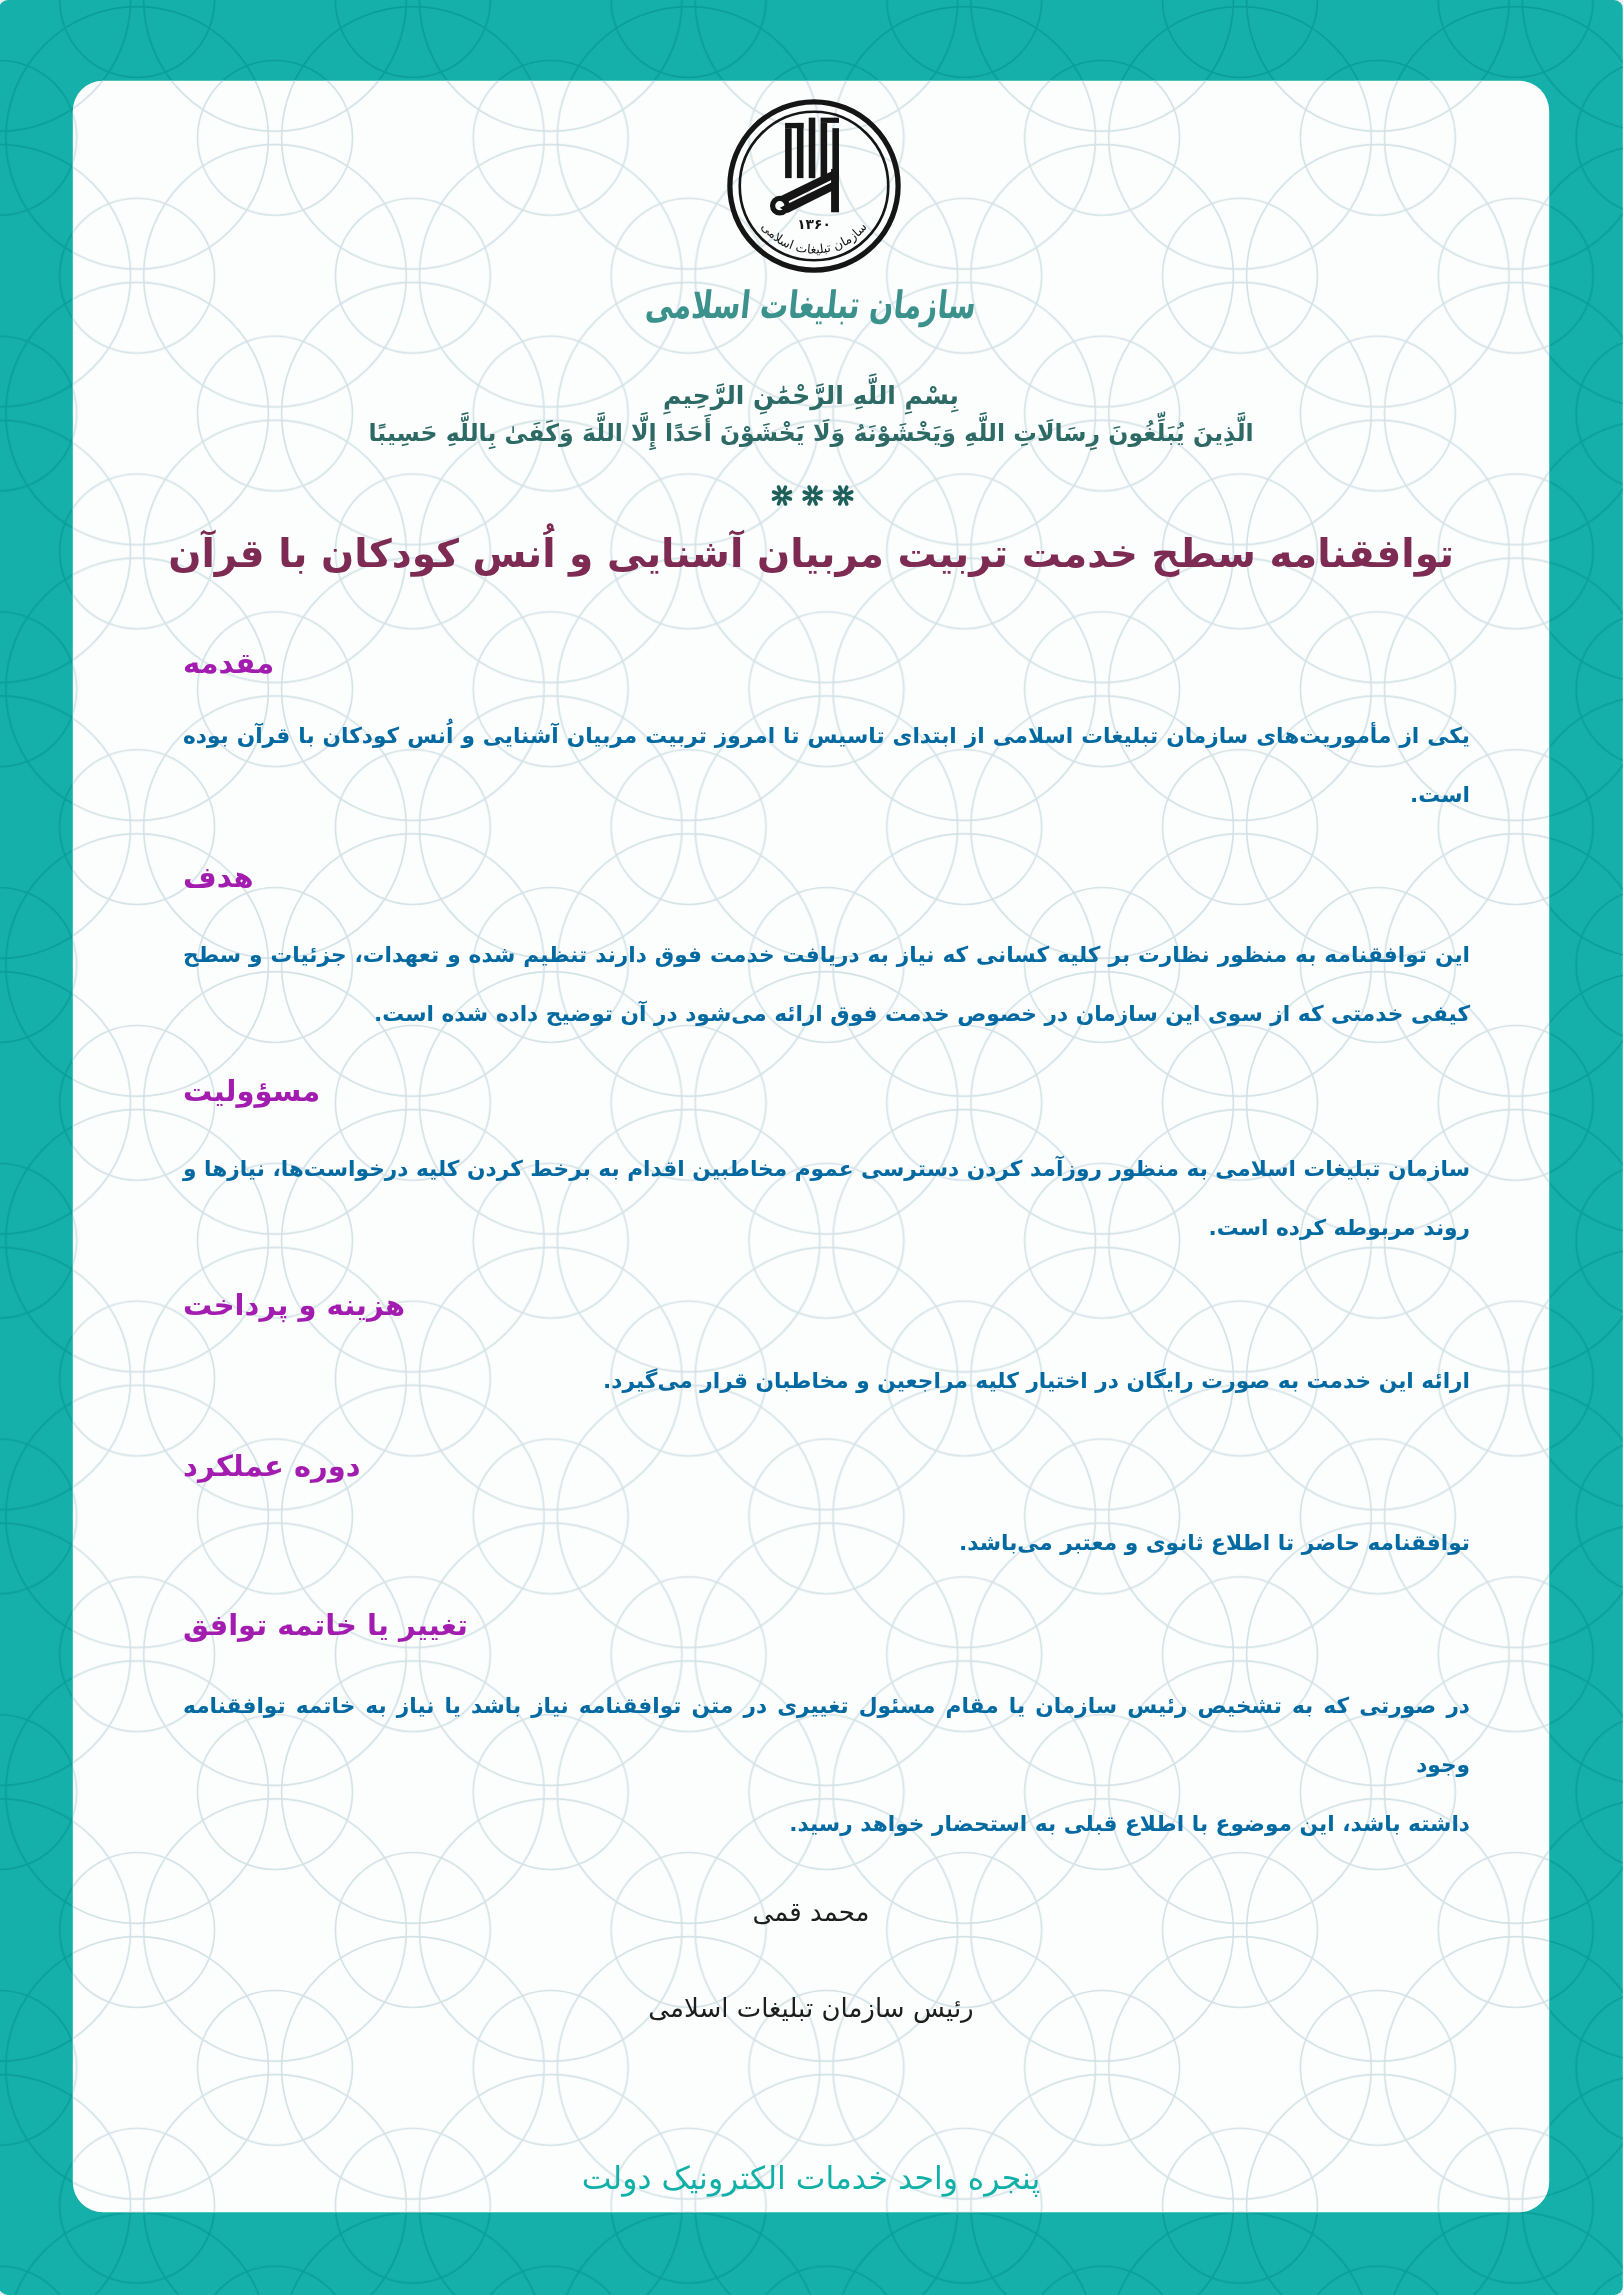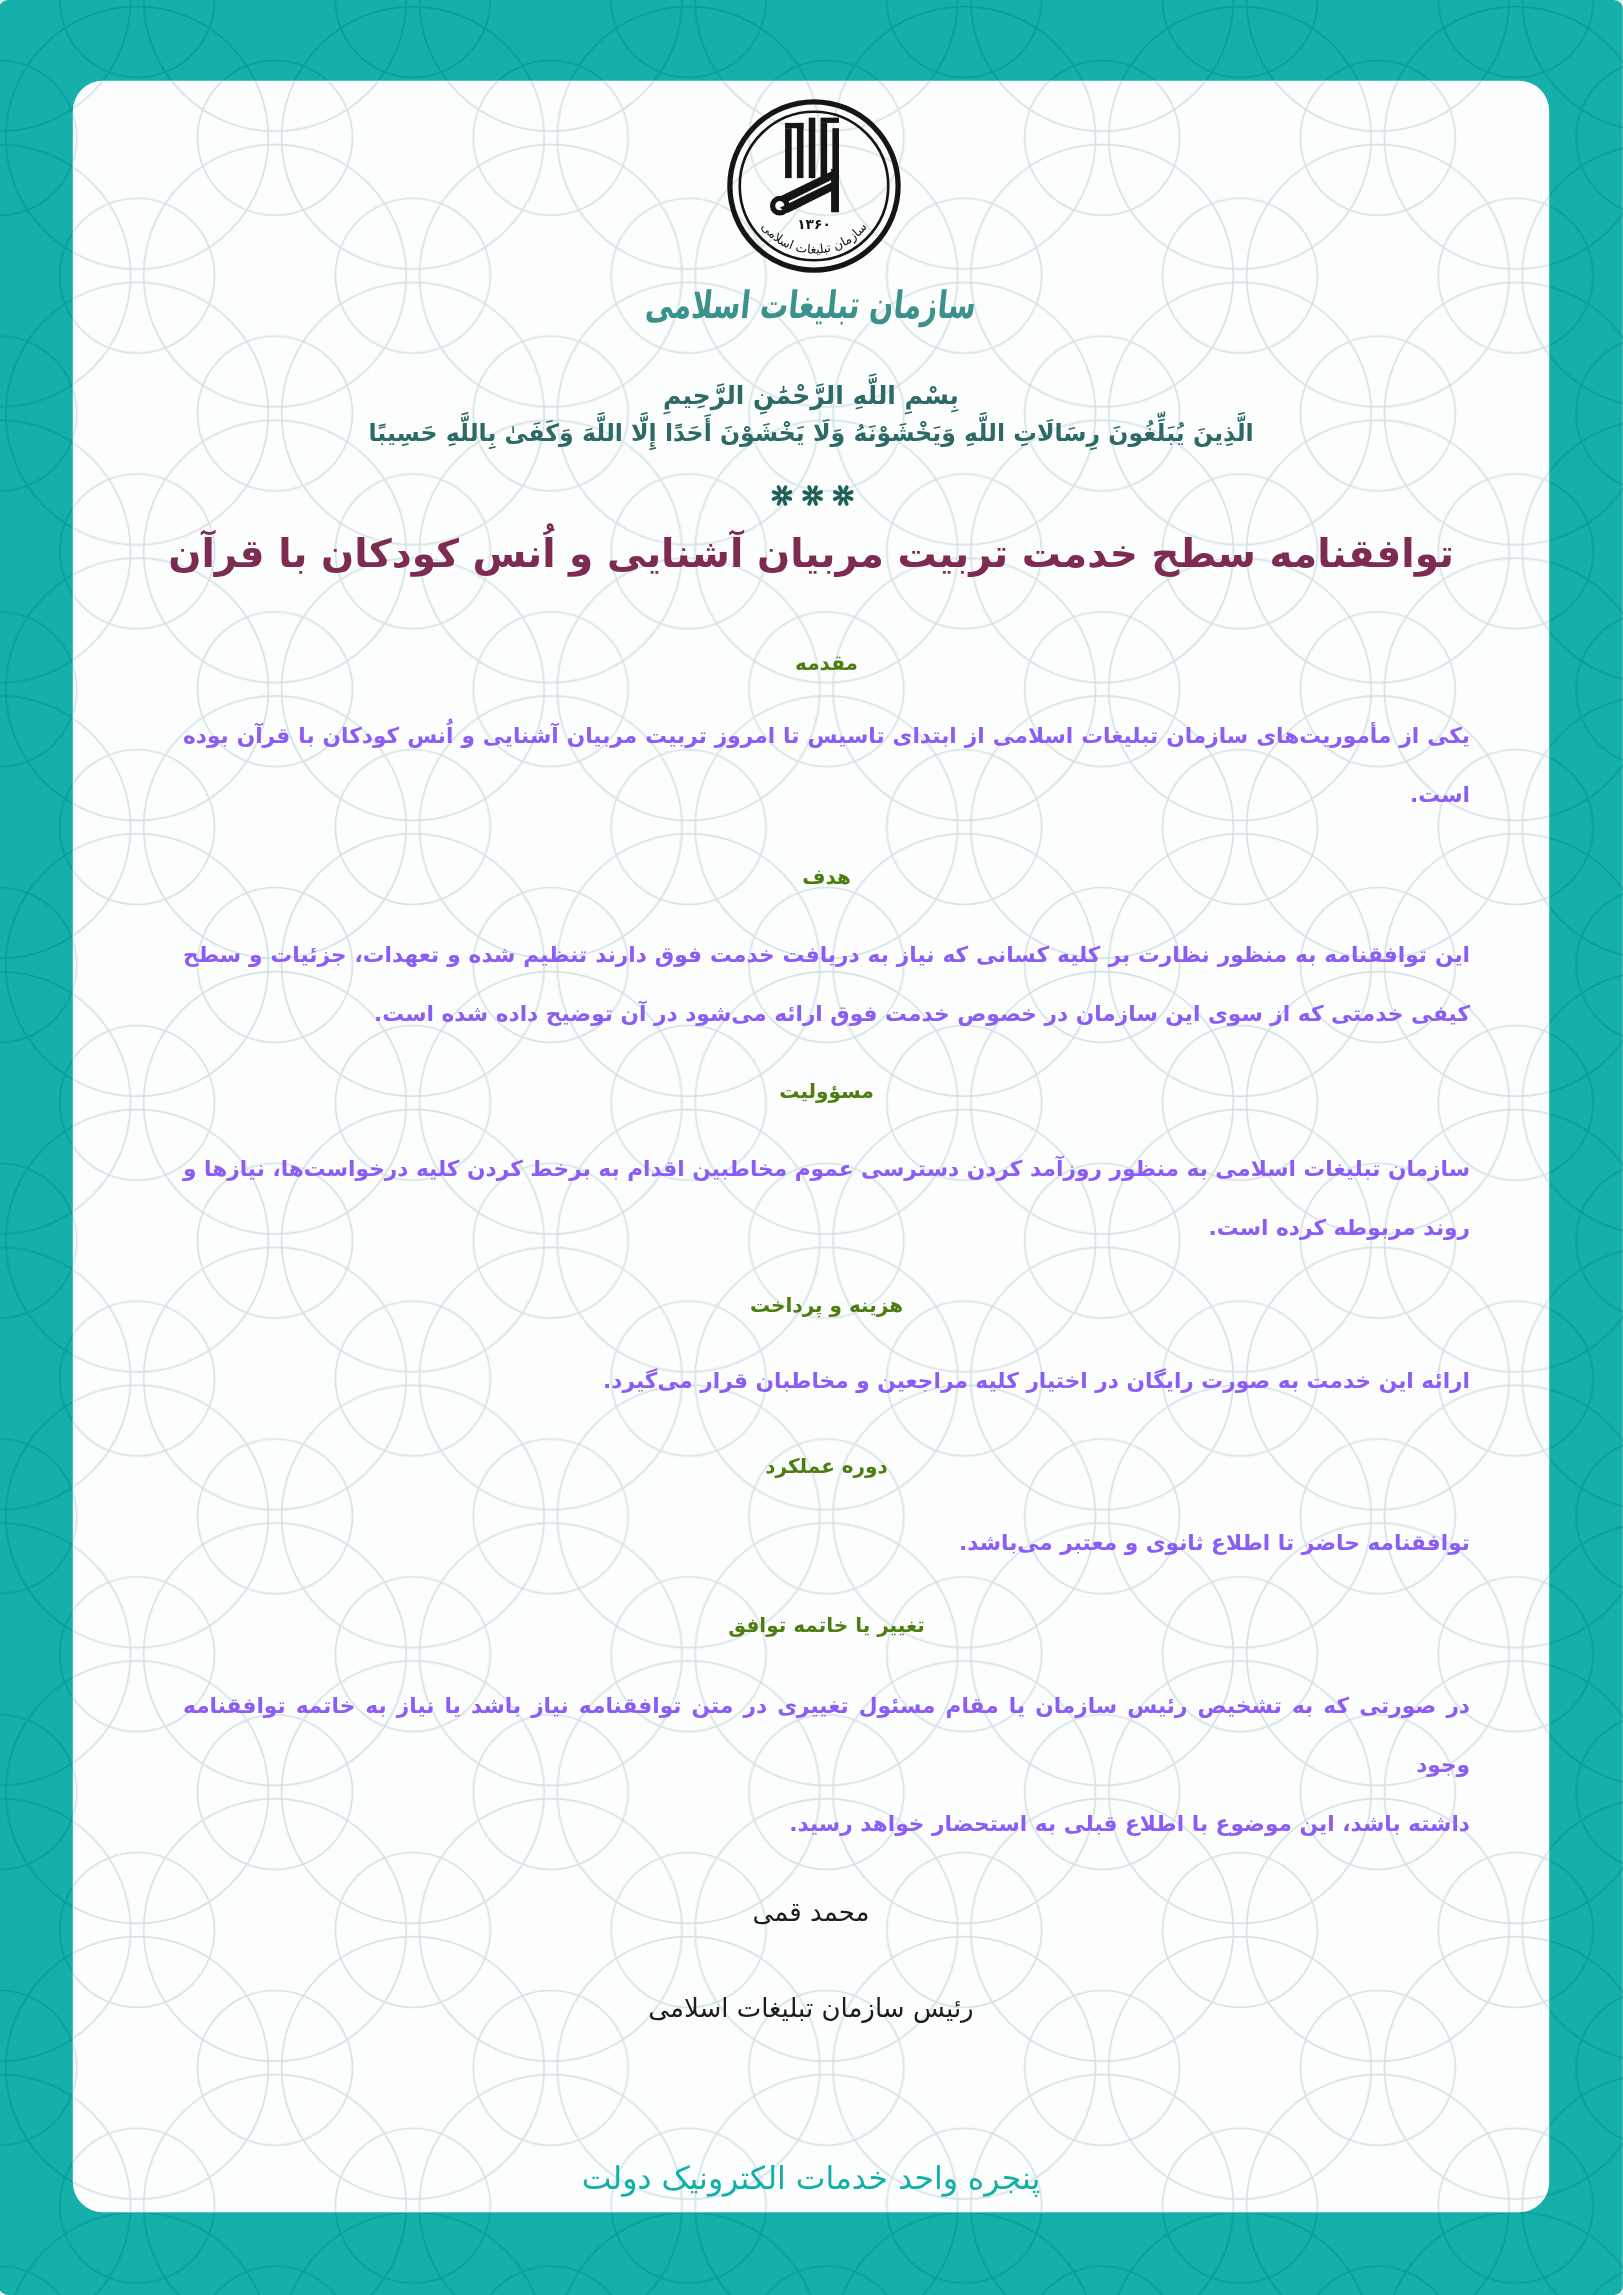--- a/index.html
+++ b/index.html
@@ -30,25 +30,25 @@
     font-size:23.6px;font-weight:bold;color:#2d6a66;
   }
   .ornaments{top:474px;height:43px;}
   .doc-title{
     top:524px;line-height:60px;
     font-size:39px;font-weight:bold;color:#7d2b52;
     white-space:nowrap;letter-spacing:-0.7px;
   }
   .text-col{right:153px;width:1287px;}
   .sec-heading{
-    line-height:42px;font-size:20px;font-weight:bold;color:#4d7c0f;
-    text-align:center;
+    line-height:42px;font-size:29px;font-weight:bold;color:#a21caf;
+    text-align:left;
   }
   .line{
-    line-height:59px;font-size:21.7px;font-weight:bold;color:#8b5cf6;
+    line-height:59px;font-size:21.7px;font-weight:bold;color:#0369a1;
   }
   .line.full{text-align:justify;text-align-last:justify;}
   .line.last{text-align:right;}
   .signer-name{
     top:1891px;line-height:43px;
     font-size:26px;font-weight:normal;color:#1d1d1d;
   }
   .signer-role{
     top:1987px;line-height:43px;
     font-size:26px;font-weight:normal;color:#1d1d1d;

